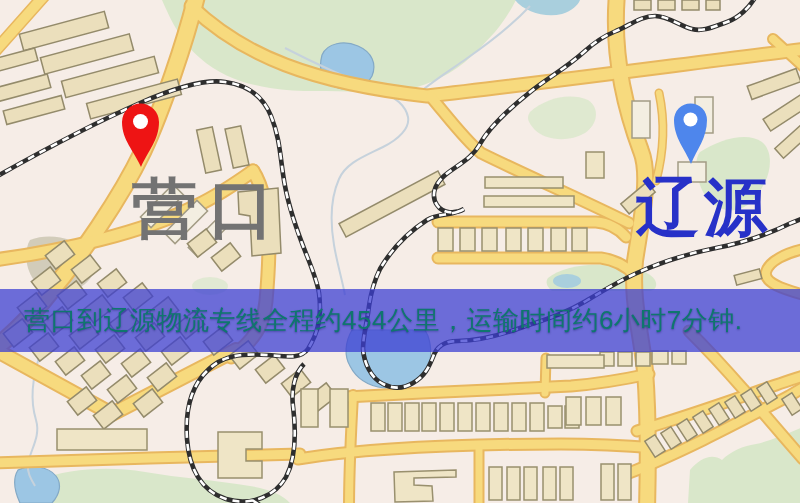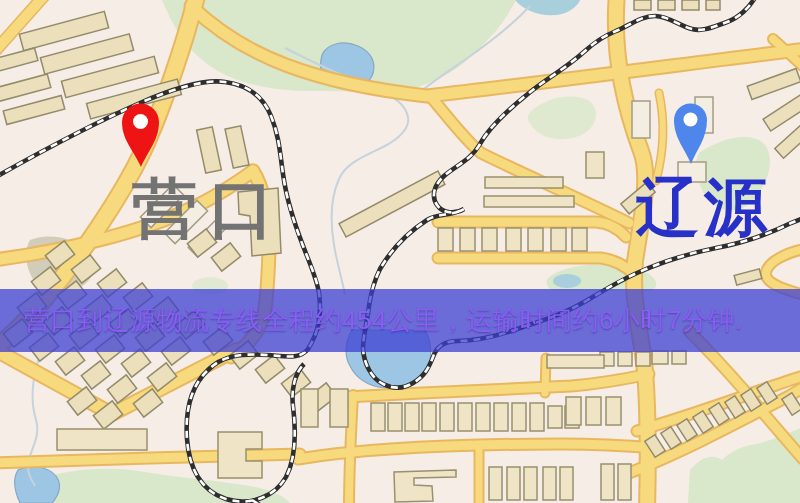--- a/index.html
+++ b/index.html
@@ -5,21 +5,21 @@
   html,body{margin:0;padding:0;background:#888;}
   .stage{position:relative;width:800px;height:503px;overflow:hidden;
          font-family:"Liberation Sans", sans-serif;background:#F6EDE7;}
   .stage svg{position:absolute;left:0;top:0;}
   .city-label{position:absolute;font-weight:bold;line-height:1;white-space:nowrap;}
   .label-yingkou{left:84px;top:176px;font-size:65px;letter-spacing:12px;color:#737373;margin-left:48px;}
   .label-liaoyuan{left:636px;top:176px;font-size:63px;letter-spacing:5px;color:#2731C8;}
   .banner{position:absolute;left:0;top:289px;width:100%;height:63px;
           background:rgba(60,62,210,0.74);display:flex;align-items:center;
           box-sizing:border-box;padding-left:24px;}
-  .banner span{color:#8b5cf6;font-size:26px;letter-spacing:0.5px;
+  .banner span{color:#0f766e;font-size:26px;letter-spacing:0.5px;
                text-shadow:0 1px 2px rgba(0,0,70,.35);}
   
   .roadc{fill:none;stroke:#E8B75F;stroke-linecap:round;stroke-linejoin:round;}
   .road {fill:none;stroke:#F7DA7E;stroke-linecap:round;stroke-linejoin:round;}
   .rwb{fill:none;stroke:#2E2E2E;stroke-width:4.6px;}
   .rww{fill:none;stroke:#FFFFFF;stroke-width:2.6px;stroke-dasharray:7 6;}
   .park{fill:#D9E7CA;stroke:none;}
   .water{fill:#9CC6E4;stroke:#83A9C6;stroke-width:1.2px;}
   .pond{fill:#A9CFDD;stroke:none;}
   .stream{fill:none;stroke:#C6D2DC;stroke-width:2px;}

